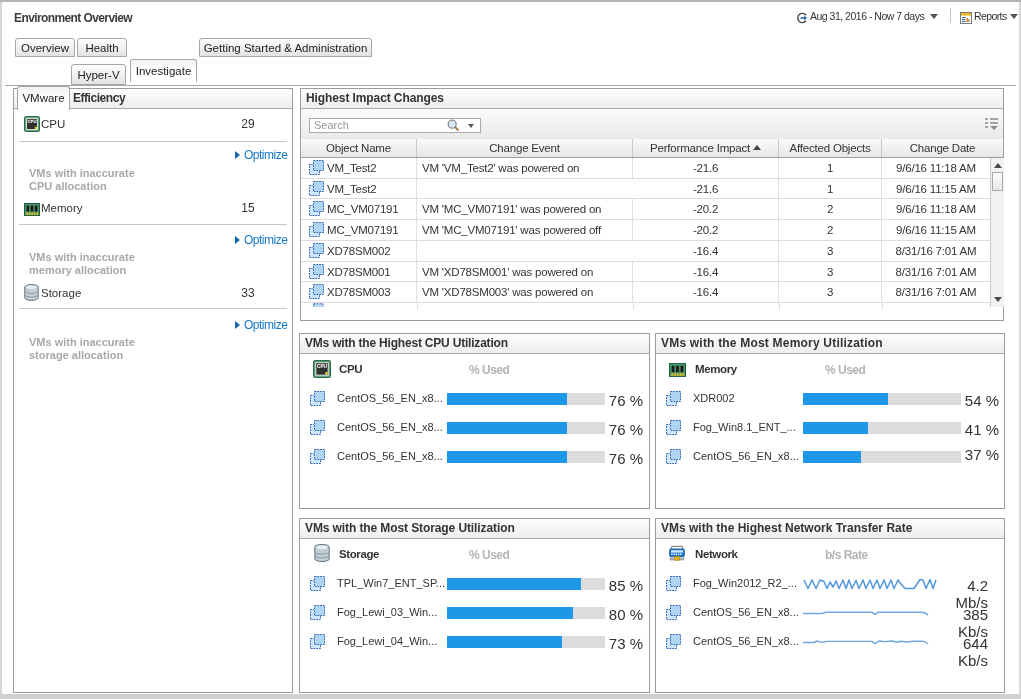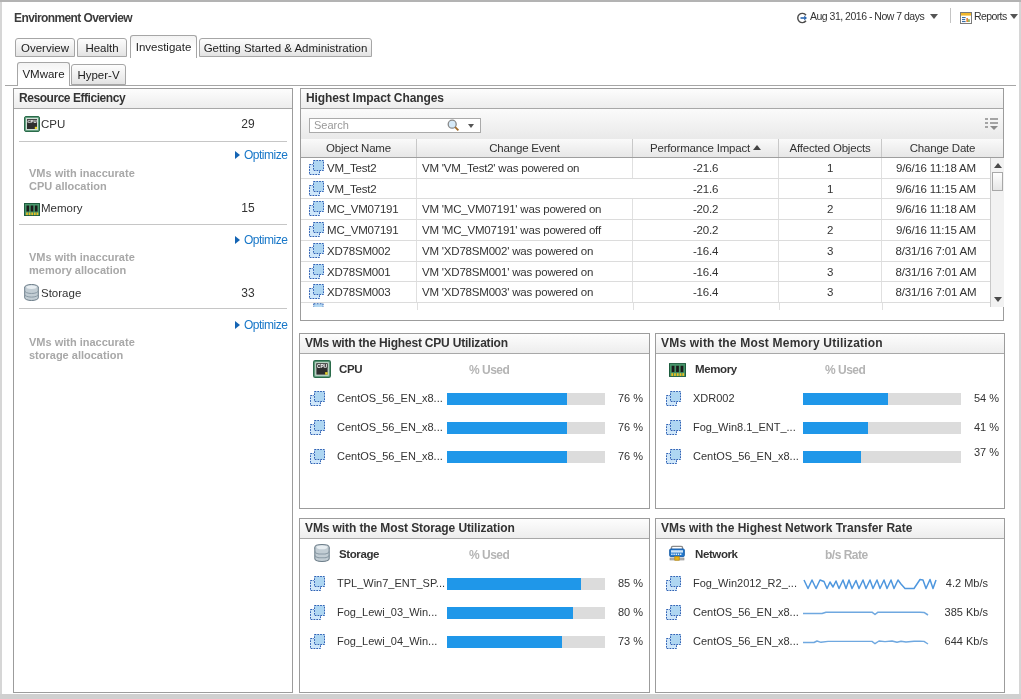--- a/index.html
+++ b/index.html
@@ -2,30 +2,30 @@
 <html><head>
 <meta charset="utf-8">
 <style>
 * { margin:0; padding:0; box-sizing:border-box; }
 html,body { width:1021px; height:699px; overflow:hidden; }
 body { font-family:"Liberation Sans", sans-serif; background:#fff; position:relative; color:#333; }
 .abs { position:absolute; }
 .panel { position:absolute; border:1px solid #9c9c9c; background:#fff; }
 .phead { position:absolute; left:0; top:0; right:0; height:20px; background:linear-gradient(#fdfdfd,#ededed); border-bottom:1px solid #a8a8a8; font-weight:bold; font-size:12px; letter-spacing:-0.45px; line-height:19px; padding-left:5px; color:#333; }
 .tab { position:absolute; border:1px solid #a6a6a6; border-bottom:1px solid #a6a6a6; border-radius:3px 3px 0 0; background:linear-gradient(#fdfdfd,#e9e9e9 80%,#e2e2e2); font-size:11.5px; color:#222; text-align:center; }
-.tab.active { background:linear-gradient(#f3f3f3,#ffffff 60%); border-bottom:none; z-index:5; }
+.tab.active { background:linear-gradient(#f3f3f3,#ffffff 60%); border-bottom:none; z-index:5;margin-top:24px; }
 .sep { position:absolute; left:5px; right:5px; height:1px; background:#c6c6c6; }
 .graytxt { font-weight:bold; font-size:11px; color:#a8a8a8; line-height:12.5px;margin-top:19px; }
 .opt { font-size:12px; letter-spacing:-0.5px; color:#1877c8; }
 .opt .tri { display:inline-block; width:0; height:0; border-left:5px solid #1464b4; border-top:4px solid transparent; border-bottom:4px solid transparent; margin-right:4px; }
 .num { font-size:12px; color:#333; }
 .cell { position:absolute; top:0; bottom:0; font-size:11.5px; letter-spacing:-0.2px; color:#333; }
 .bar { position:absolute; height:12px; background:#dcdcdc; }
 .bar i { display:block; height:100%; background:#1f97e9; }
-.uval { position:absolute; font-size:11px; color:#333; text-align:right; }
+.uval { position:absolute; font-size:15px; color:#333; text-align:right; }
 .uname { position:absolute; font-size:11px; color:#333; white-space:nowrap; }
 .uicon { position:absolute; }
 .hlbl { position:absolute; font-weight:bold; font-size:11.5px; letter-spacing:-0.4px; color:#333; }
 .hpct { position:absolute; font-weight:bold; font-size:12px; letter-spacing:-0.5px; color:#b4b4b4; }
 </style>
 </head>
 <body>
 
 <div class="abs" style="left:0;top:0;width:1021px;height:2px;background:#b3b3b3;"></div>
 <div class="abs" style="left:0;top:2px;width:2px;height:692px;background:#d6d6d6;"></div>
@@ -213,23 +213,20 @@
       </div>
       <div class="abs" style="left:0;top:151.86px;width:689px;height:20.71px;border-bottom:1px solid #dcdcdc;">
         <div class="cell" style="left:0;width:116px;border-right:1px solid #e0e0e0;">
           <span style="position:absolute;left:8px;top:2px;"><svg width="15" height="15" viewBox="0 0 15 15">
               <rect x="0.5" y="4.5" width="10" height="10" fill="#cfe7fa" stroke="#2f62b5" stroke-width="1" stroke-dasharray="1.8 1"></rect>
               <rect x="4" y="0" width="11" height="11" fill="#ffffff"></rect>
               <rect x="4.5" y="0.5" width="10" height="10" fill="#aed6f2" stroke="#2f62b5" stroke-width="1" stroke-dasharray="1.8 1"></rect>
             </svg></span>
           <span style="position:absolute;left:26px;top:4px;">XD78SM002</span>
         </div>
-        <div class="cell" style="left:116px;width:216px;border-right:1px solid #e0e0e0;">
-          <span style="position:absolute;left:5px;top:4px;">VM 'XD78SM002' was powered on</span>
-        </div>
         <div class="cell" style="left:332px;width:146px;border-right:1px solid #e0e0e0;text-align:center;line-height:20px;">-16.4</div>
         <div class="cell" style="left:478px;width:103px;border-right:1px solid #e0e0e0;text-align:center;line-height:20px;">3</div>
         <div class="cell" style="left:581px;width:108px;text-align:center;line-height:20px;">8/31/16 7:01 AM</div>
       </div>
       <div class="abs" style="left:0;top:172.57px;width:689px;height:20.71px;border-bottom:1px solid #dcdcdc;">
         <div class="cell" style="left:0;width:116px;border-right:1px solid #e0e0e0;">
           <span style="position:absolute;left:8px;top:2px;"><svg width="15" height="15" viewBox="0 0 15 15">
               <rect x="0.5" y="4.5" width="10" height="10" fill="#cfe7fa" stroke="#2f62b5" stroke-width="1" stroke-dasharray="1.8 1"></rect>
               <rect x="4" y="0" width="11" height="11" fill="#ffffff"></rect>
               <rect x="4.5" y="0.5" width="10" height="10" fill="#aed6f2" stroke="#2f62b5" stroke-width="1" stroke-dasharray="1.8 1"></rect>

